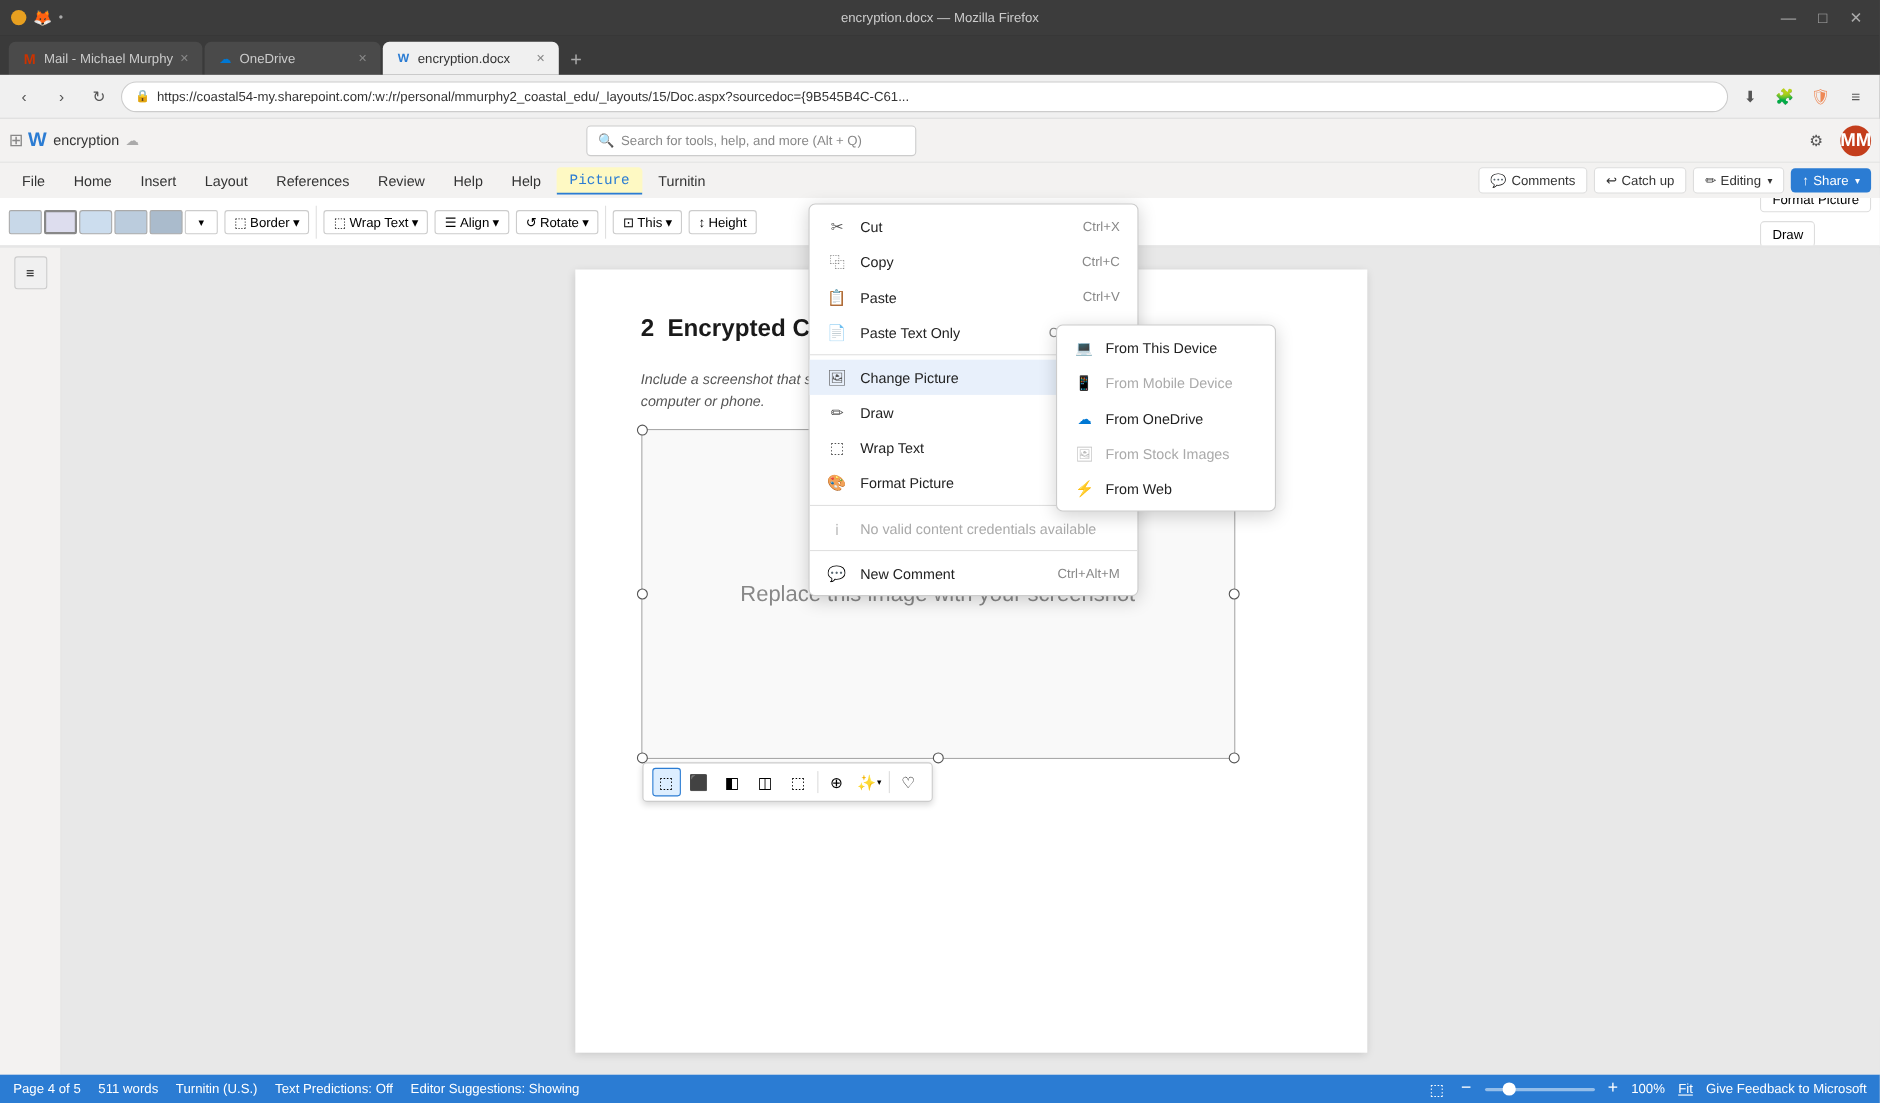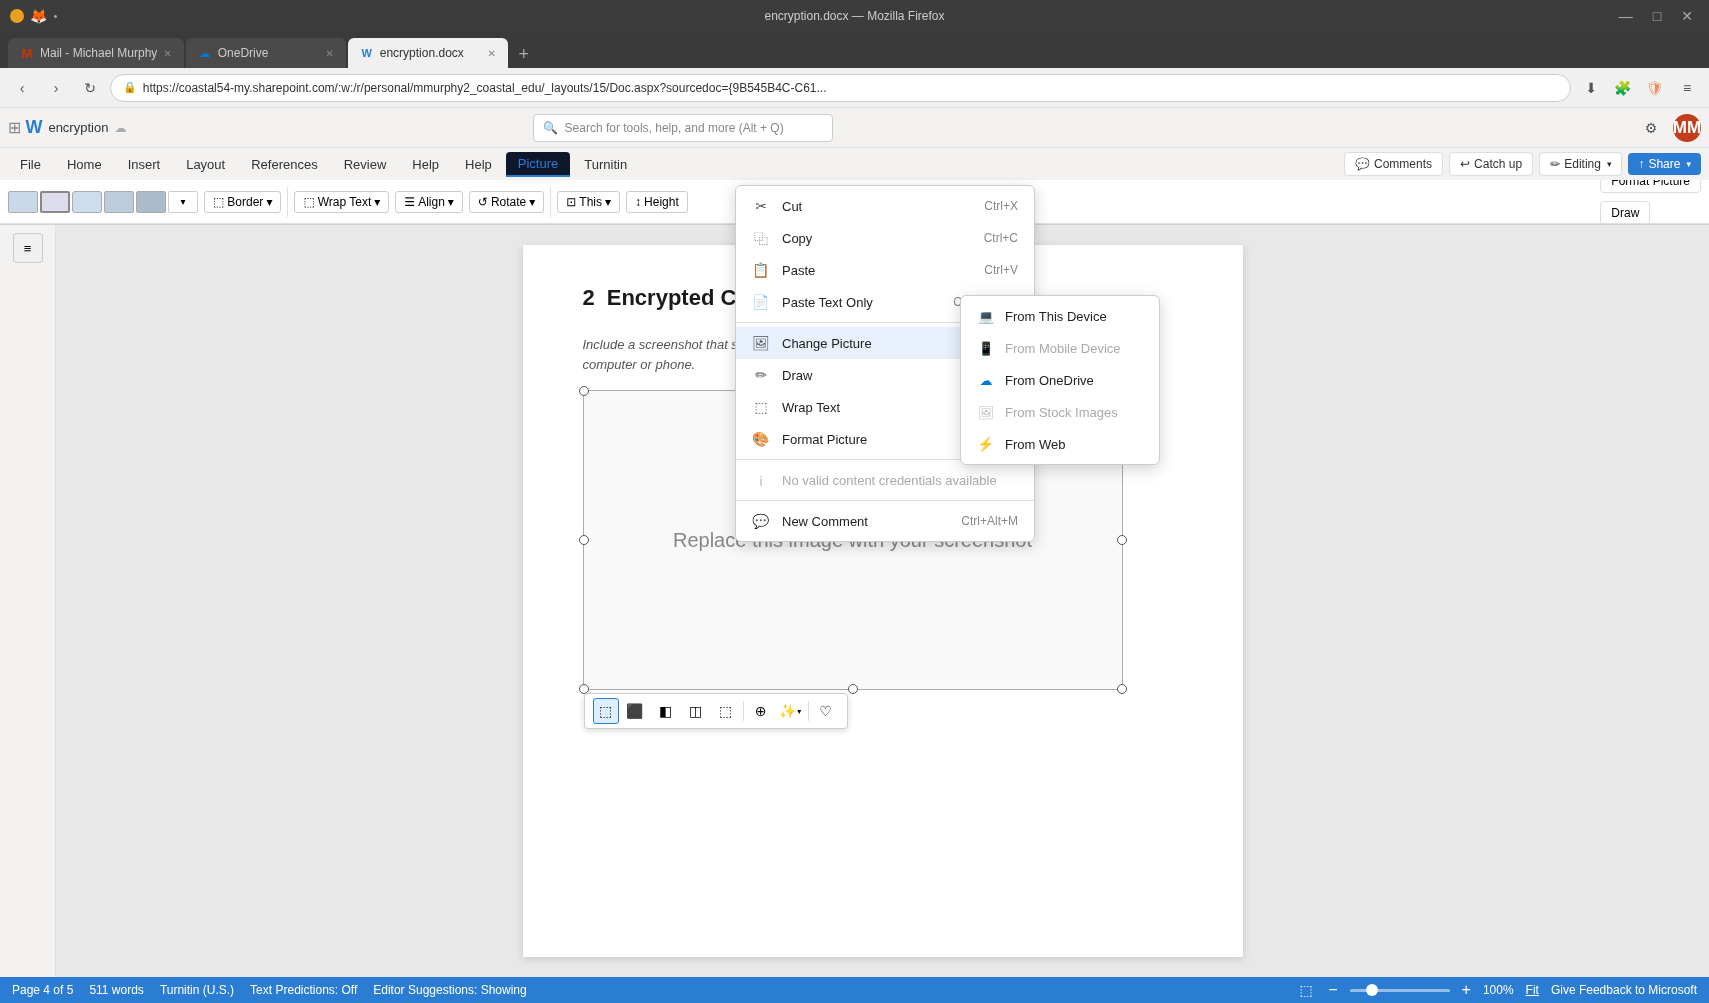--- a/index.html
+++ b/index.html
@@ -32,21 +32,21 @@
     .word-logo-area { display: flex; align-items: center; gap: 6px; }
     .word-logo { color: #2b7cd3; font-size: 18px; font-weight: bold; }
     .word-search { flex: 1; max-width: 300px; height: 28px; background: white; border: 1px solid #ccc; border-radius: 4px; display: flex; align-items: center; padding: 0 10px; gap: 6px; font-size: 12px; color: #888; margin: 0 auto; }
     .word-top-actions { display: flex; align-items: center; gap: 8px; margin-left: auto; }
     .avatar { width: 28px; height: 28px; border-radius: 50%; background: #c43e1c; color: white; display: flex; align-items: center; justify-content: center; font-size: 17px; font-weight: bold; cursor: pointer; }
 
     
     .ribbon { background: #f3f2f1; border-bottom: 1px solid #d0d0d0; }
     .ribbon-tabs { display: flex; align-items: center; padding: 0 8px; height: 32px; gap: 2px; }
     .ribbon-tab { padding: 4px 12px; font-size: 13px; color: #333; cursor: pointer; border-radius: 4px 4px 0 0; }
-    .ribbon-tab.active { background: #0f172a; color: #2b7cd3; border-bottom: 2px solid #2b7cd3; }
+    .ribbon-tab.active { background: #fef9c3; color: #2b7cd3; border-bottom: 2px solid #2b7cd3; font-family: Liberation Mono, monospace; }
     .ribbon-action-btn { display: flex; align-items: center; gap: 4px; padding: 4px 10px; border-radius: 4px; font-size: 12px; cursor: pointer; }
     .btn-comments { background: white; border: 1px solid #ddd; color: #333; }
     .btn-catchup { background: white; border: 1px solid #ddd; color: #333; }
     .btn-editing { background: white; border: 1px solid #ddd; color: #333; }
     .btn-share { background: #2b7cd3; color: white; border: none; }
     .chevron-down { font-size: 9px; margin-left: 2px; }
 
     
     .picture-toolbar { background: white; border-bottom: 1px solid #e0e0e0; padding: 4px 8px; display: flex; align-items: center; gap: 6px; height: 44px; overflow: hidden; }
     .pic-thumb-group { display: flex; gap: 2px; align-items: center; }

